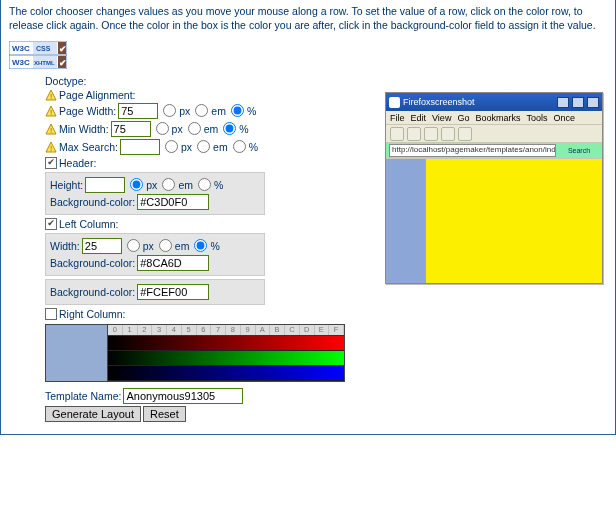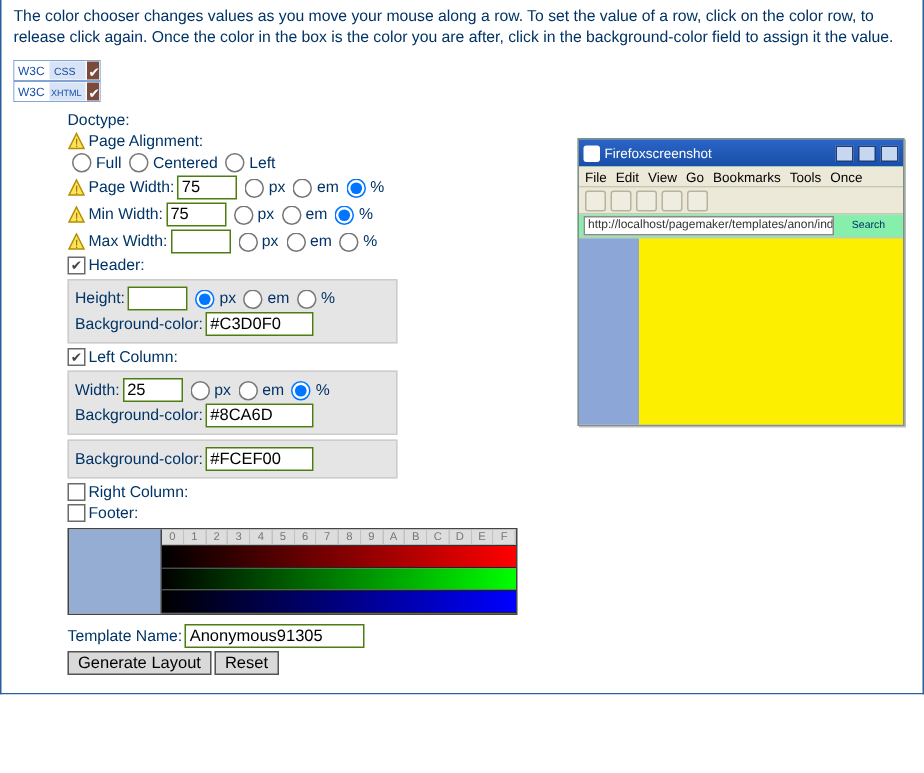--- a/index.html
+++ b/index.html
@@ -1,19 +1,19 @@
 <!DOCTYPE html>
 <html><head>
 <meta charset="utf-8">
 <style>
   * { box-sizing: border-box; margin: 0; padding: 0; }
   body { font-family: Verdana, sans-serif; font-size: 10.5px; color: #003366; background: #fff; width: 616px; }
   .wrap { border: 1px solid #2a5f9e; border-top: none; padding: 4px 8px 10px 8px; }
   .intro { margin-bottom: 8px; line-height: 1.35; }
-  .badges { margin: 0 0 4px 0; }
+  .badges { margin: 0 0 4px 0; font-weight: bold; }
   .badge { display: inline-block; width: 58px; height: 14px; margin-right: 2px; vertical-align: middle; }
   .badge svg { display:block }
   .row { margin: 2px 0; display: flex; align-items: center; flex-wrap: wrap; gap: 2px; }
   .lbl { white-space: nowrap; }
   select { font-size: 11px; height: 18px; width: 144px; }
   input[type=text] { font-size: 11px; height: 16px; padding: 0 2px; border: 1px solid #4d7c0f; }
   .w40 { width: 40px; }
   .w60 { width: 72px; }
   .w120 { width: 120px; }
   .sect { background: #e5e5e5; border: 1px solid #ccc; padding: 3px 4px; margin: 3px 0; width: 220px; }
@@ -90,28 +90,20 @@
 
       <div class="row">
         <span class="warn">
             <svg width="12" height="12">
               <polygon points="6,1 11,11 1,11" fill="#ffe15a" stroke="#b38f00"></polygon>
               <text x="5" y="10" font-size="8" fill="#8a6a00">!</text>
             </svg>
           </span>
         <span class="lbl">Page Alignment:</span>
       </div>
-      <div class="row">
-        <input type="radio" name="al" style="">
-          <span>Full</span>
-        <input type="radio" name="al" style="">
-          <span>Centered</span>
-        <input type="radio" name="al" style="">
-          <span>Left</span>
-      </div>
 
       <div class="row">
         <span class="warn">
             <svg width="12" height="12">
               <polygon points="6,1 11,11 1,11" fill="#ffe15a" stroke="#b38f00"></polygon>
               <text x="5" y="10" font-size="8" fill="#8a6a00">!</text>
             </svg>
           </span>
         <span class="lbl">Page Width:</span>
         <input type="text" class="w40" value="75" style="">
@@ -140,21 +132,21 @@
           <span>%</span>
       </div>
 
       <div class="row">
         <span class="warn">
             <svg width="12" height="12">
               <polygon points="6,1 11,11 1,11" fill="#ffe15a" stroke="#b38f00"></polygon>
               <text x="5" y="10" font-size="8" fill="#8a6a00">!</text>
             </svg>
           </span>
-        <span class="lbl">Max Width:</span>
+        <span class="lbl">Max Search:</span>
         <input type="text" class="w40" style="">
         <input type="radio" name="xw" style="">
           <span>px</span>
         <input type="radio" name="xw" style="">
           <span>em</span>
         <input type="radio" name="xw" style="">
           <span>%</span>
       </div>
 
       <div class="row">
@@ -202,24 +194,20 @@
       <div class="sect">
         <div class="row">
           <span class="lbl">Background-color:</span>
           <input type="text" class="w60" value="#FCEF00" style="">
         </div>
       </div>
 
       <div class="row">
         <span class="chkish"></span>
         <span class="lbl">Right Column:</span>
-      </div>
-      <div class="row">
-        <span class="chkish"></span>
-        <span class="lbl">Footer:</span>
       </div>
 
       <div class="picker">
         <div class="picker-body">
           <div class="swatch">#96ADD3</div>
           <div class="ramps">
             <div class="scale" id="scale">
                 <span>0</span>
                 <span>1</span>
                 <span>2</span>

